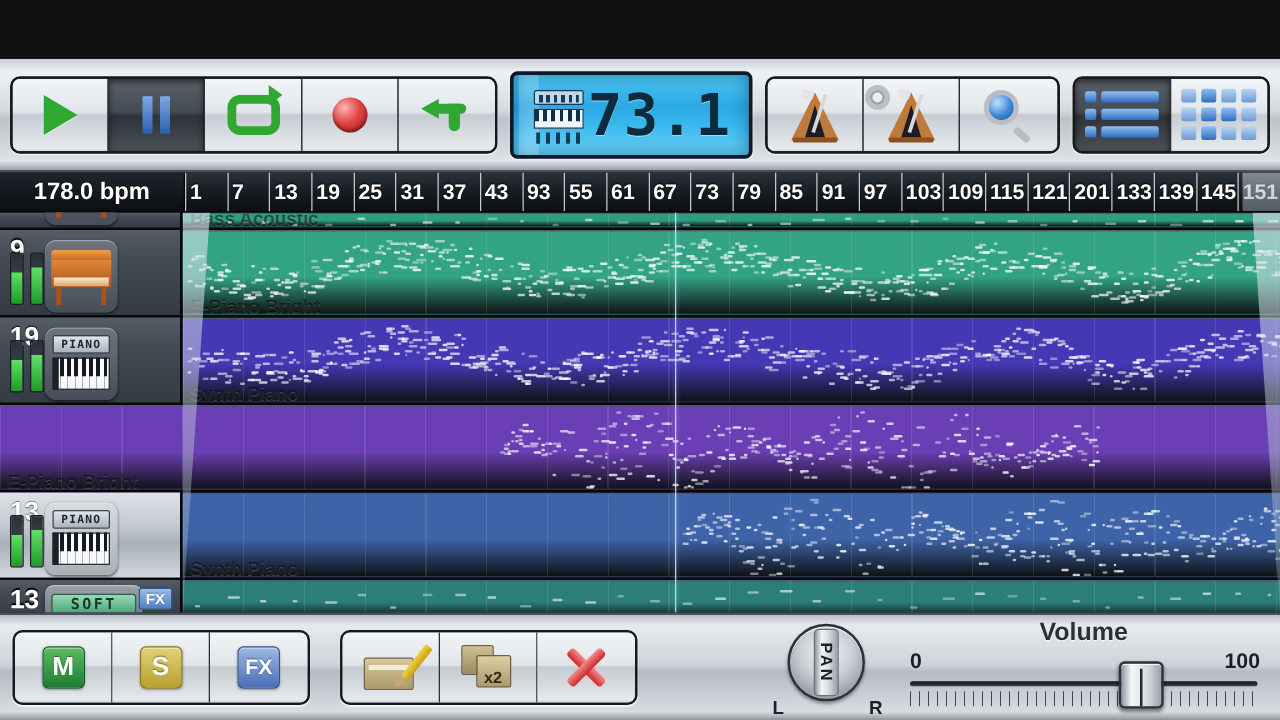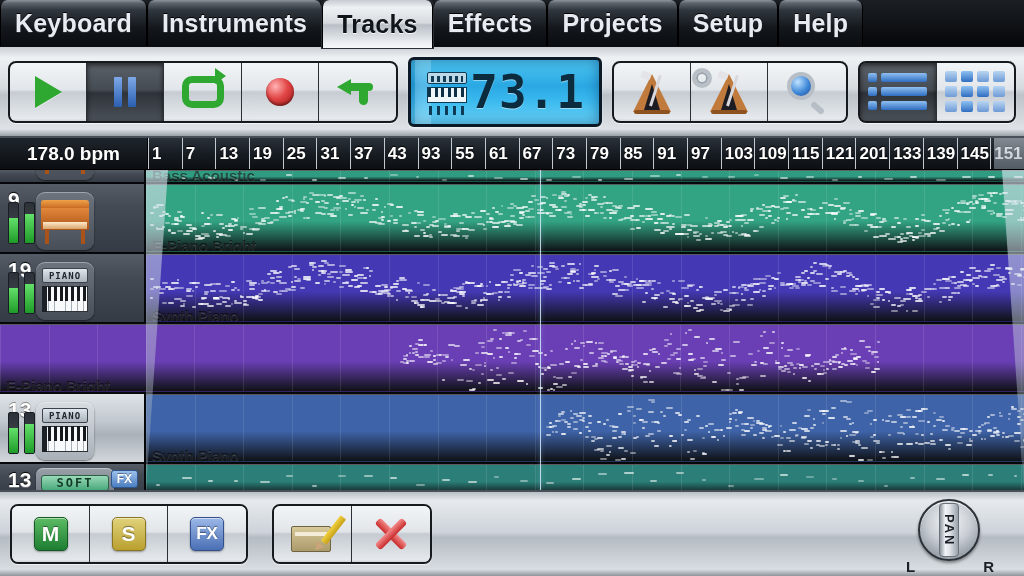--- a/index.html
+++ b/index.html
@@ -359,43 +359,20 @@
     border: 2px solid #2c3238;
     box-shadow: 0 2px 3px rgba(0,0,0,.45), inset 0 1px 0 rgba(255,255,255,.85);
   }
   .vol-thumb::after { content:""; position:absolute; left:50%; top:4px; width:2px; height:30px; margin-left:-1px; background:#23282e; }
 </style>
 </head>
 <body>
 
 <div id="app">
 
-  <div class="tabbar">
-    <div class="tab">
-        <span class="tab-label">Keyboard</span>
-      </div>
-    <div class="tab">
-        <span class="tab-label">Instruments</span>
-      </div>
-    <div class="tab active">
-        <span class="tab-label">Tracks</span>
-      </div>
-    <div class="tab">
-        <span class="tab-label">Effects</span>
-      </div>
-    <div class="tab">
-        <span class="tab-label">Projects</span>
-      </div>
-    <div class="tab">
-        <span class="tab-label">Setup</span>
-      </div>
-    <div class="tab">
-        <span class="tab-label">Help</span>
-      </div>
-  </div>
 
   <div class="toolbar">
 
     <div class="btn-group">
       <div class="tbtn">
         <span class="ic-play"></span>
       </div>
       <div class="tbtn pressed">
         <span class="ic-pause">
             <i></i>
@@ -2557,32 +2534,48 @@
 
     <div class="bgroup">
       <div class="bbtn">
         <span class="ic-edit">
           <span class="card"></span>
             <span class="pencil"></span>
             <span class="tip"></span>
         </span>
       </div>
       <div class="bbtn">
+        <span class="ic-dup">
+          <span class="c1"></span>
+            <span class="c2">
+              <span>x2</span>
+            </span>
+        </span>
+      </div>
+      <div class="bbtn">
         <span class="ic-del">
             <i></i>
             <i></i>
           </span>
       </div>
     </div>
 
     <div class="panwrap">
       <div class="knob">
         <div class="grip">
           <span>PAN</span>
         </div>
       </div>
       <span class="pan-l">L</span>
       <span class="pan-r">R</span>
     </div>
 
+    <div class="volwrap">
+      <div class="vol-title">Volume</div>
+      <div class="vol-min">0</div>
+      <div class="vol-max">100</div>
+      <div class="vol-track"></div>
+      <div class="vol-ticks"></div>
+      <div class="vol-thumb" id="volthumb" style="left: 169.4px;"></div>
+    </div>
 
   </div>
 </div>
 
 </body></html>

